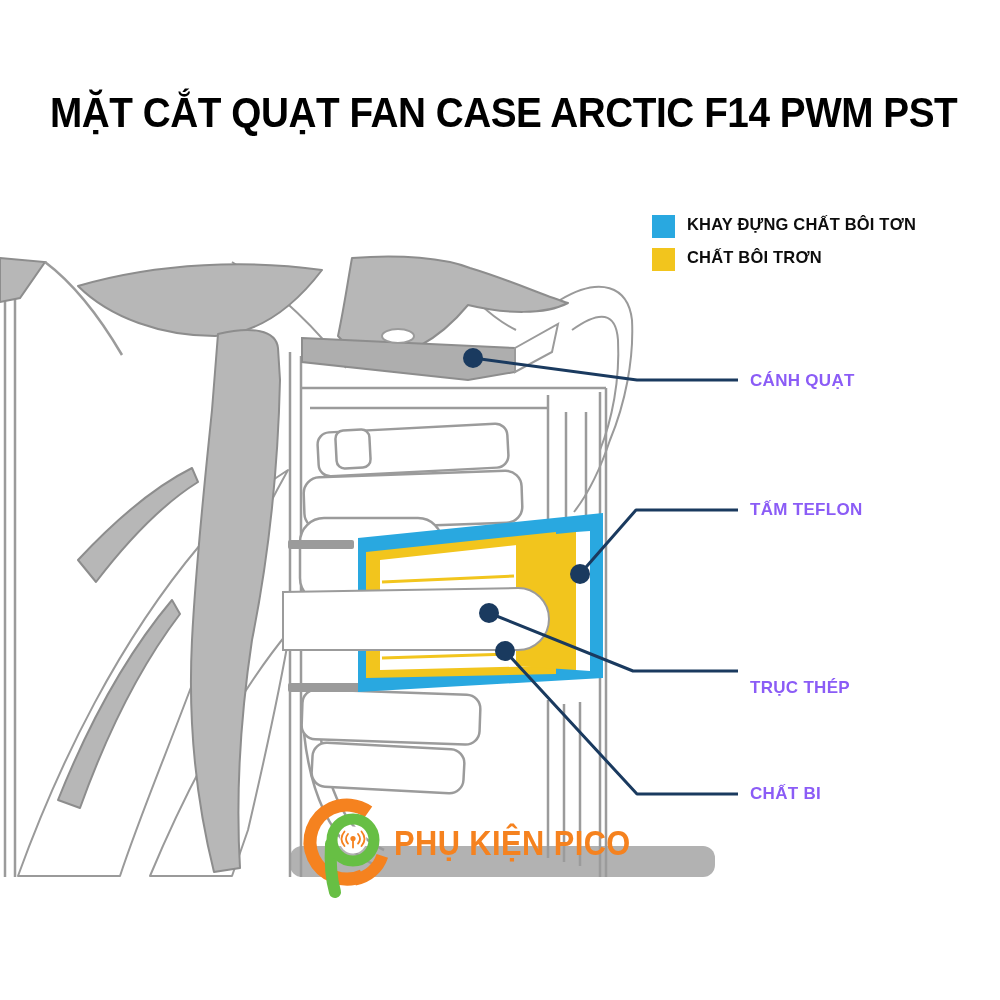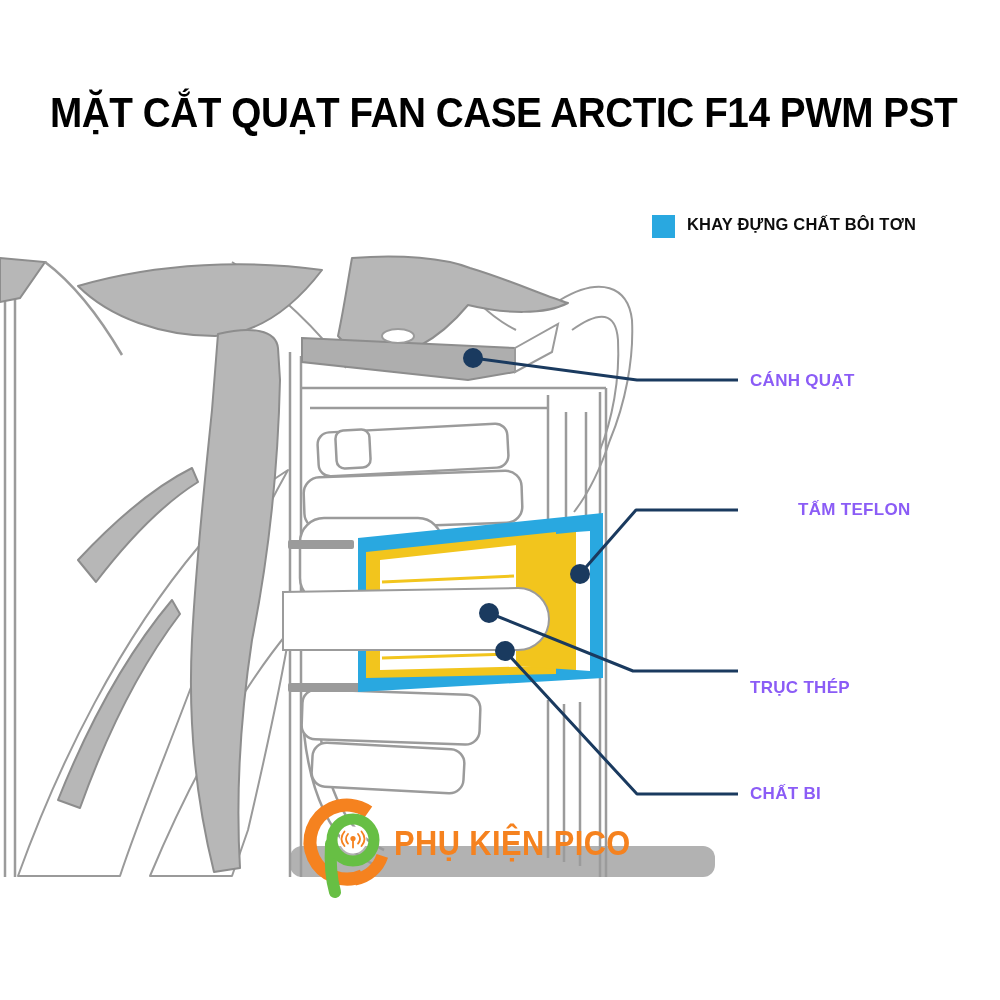--- a/index.html
+++ b/index.html
@@ -135,22 +135,26 @@
     </g>
   </svg>
 
   <div class="title">MẶT CẮT QUẠT FAN CASE ARCTIC F14 PWM PST</div>
 
   <div class="legend">
     <div class="legend-row">
       <div class="legend-swatch" style="background-color: rgb(41, 168, 224);"></div>
       <div class="legend-label">KHAY ĐỰNG CHẤT BÔI TƠN</div>
     </div>
+    <div class="legend-row">
+      <div class="legend-swatch" style="background-color: rgb(242, 197, 29);"></div>
+      <div class="legend-label">CHẤT BÔI TRƠN</div>
+    </div>
   </div>
 
   <div class="callout-label" style="top:371px;">CÁNH QUẠT</div>
-  <div class="callout-label" style="top:500px;margin-left:48px;">TẤM TEFLON</div>
+  <div class="callout-label" style="top:500px;">TẤM TEFLON</div>
   <div class="callout-label" style="top:678px;">TRỤC THÉP</div>
   <div class="callout-label" style="top:784px;">CHẤT BI</div>
 
   <div class="logo-text">PHỤ KIỆN PICO</div>
 
 </div>
 
 </body></html>

